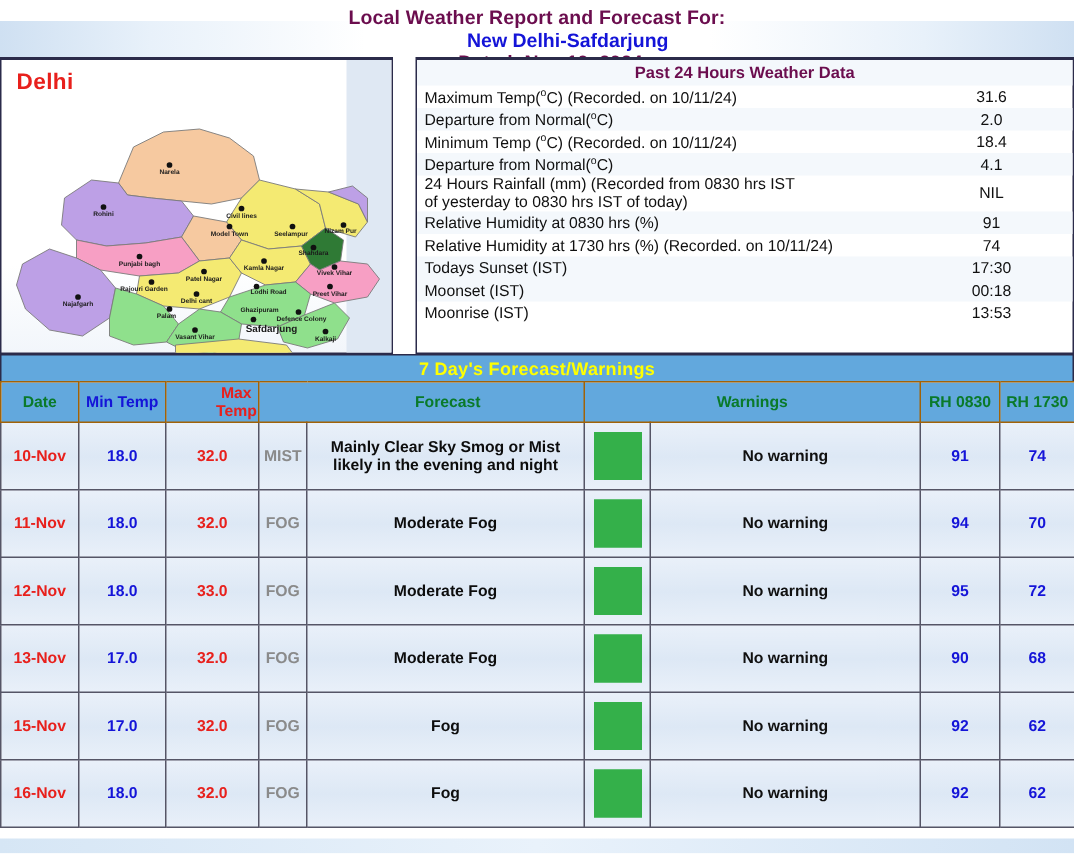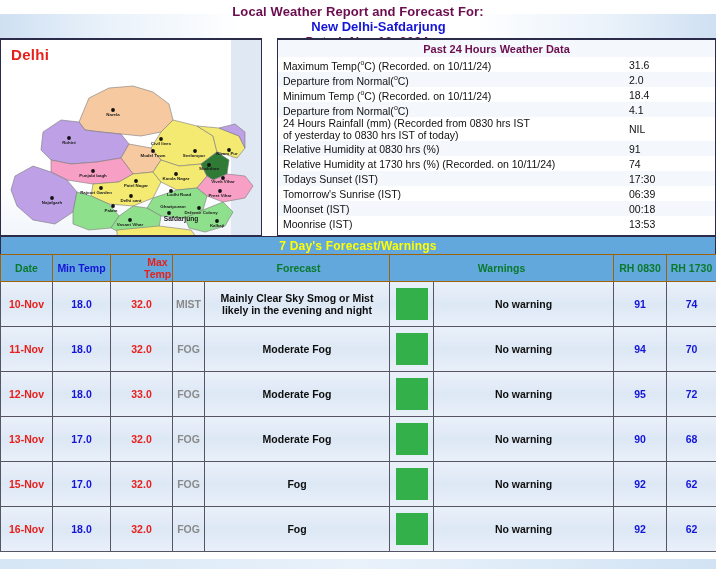--- a/index.html
+++ b/index.html
@@ -67,21 +67,21 @@
     border: 1px solid #2b2b4a; border-top: 2px solid #2b2b4a;
     background: #ffffff; box-sizing: border-box;
   }
   .data-head {
     text-align: center; font-size: 11px; font-weight: bold;
     color: #6b0d4e; padding: 3px 0 2px 0; background: #f4f8fc;
   }
   table.wdata { width: 100%; border-collapse: collapse; }
   table.wdata td { font-size: 10.5px; color: #101010; padding: 0 0 0 5px;
     height: 15px; line-height: 12px; vertical-align: middle; }
-  table.wdata td.val { text-align: left; padding-right: 22px;
+  table.wdata td.val { text-align: center; padding-right: 22px;
     white-space: nowrap; width: 64px; }
   table.wdata tr.alt { background: #f4f8fc; }
   table.wdata td.two { height: 24px; }
   .sup { font-size: 7px; vertical-align: super; }
 
   
   .fc { position: absolute; left: 0; top: 236px; width: 716px; }
   .fc-banner {
     height: 18px; background: #62a8dd;
     border: 1px solid #2b2b4a; border-bottom: none;
@@ -269,24 +269,20 @@
               <td class="val">91</td>
             </tr>
             <tr>
               <td>Relative Humidity at 1730 hrs (%) (Recorded. on 10/11/24)</td>
               <td class="val">74</td>
             </tr>
             <tr class="alt">
               <td>Todays Sunset (IST)</td>
               <td class="val">17:30</td>
             </tr>
-            <tr>
-              <td>Tomorrow's Sunrise (IST)</td>
-              <td class="val">06:39</td>
-            </tr>
             <tr class="alt">
               <td>Moonset (IST)</td>
               <td class="val">00:18</td>
             </tr>
             <tr>
               <td>Moonrise (IST)</td>
               <td class="val">13:53</td>
             </tr>
           </tbody>
       </table>

